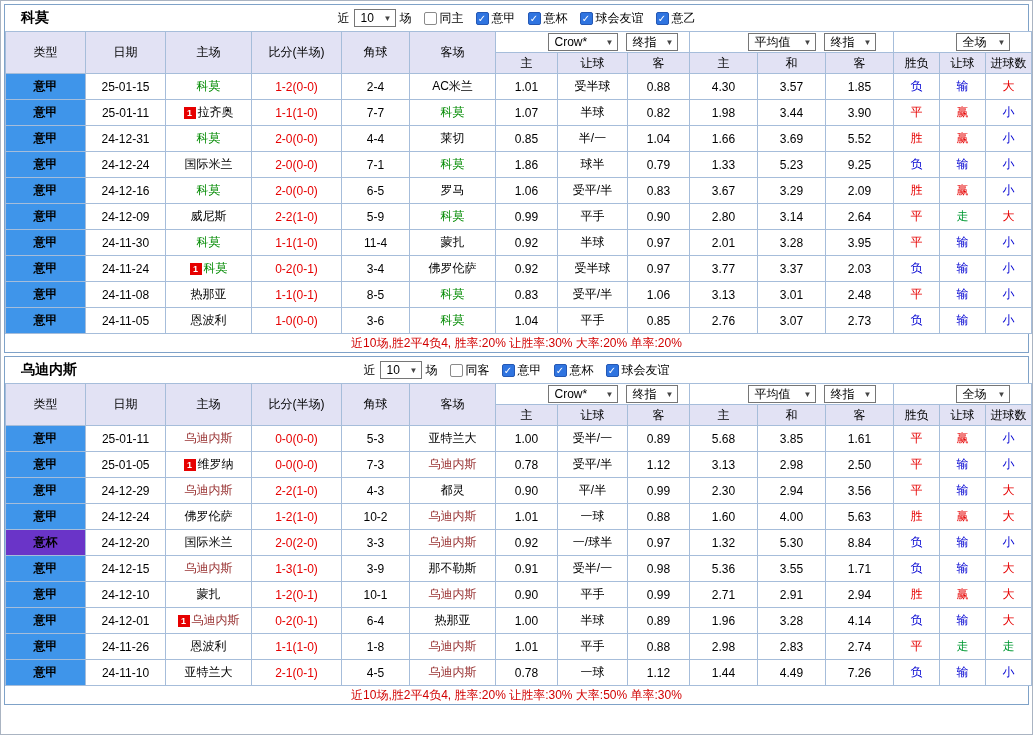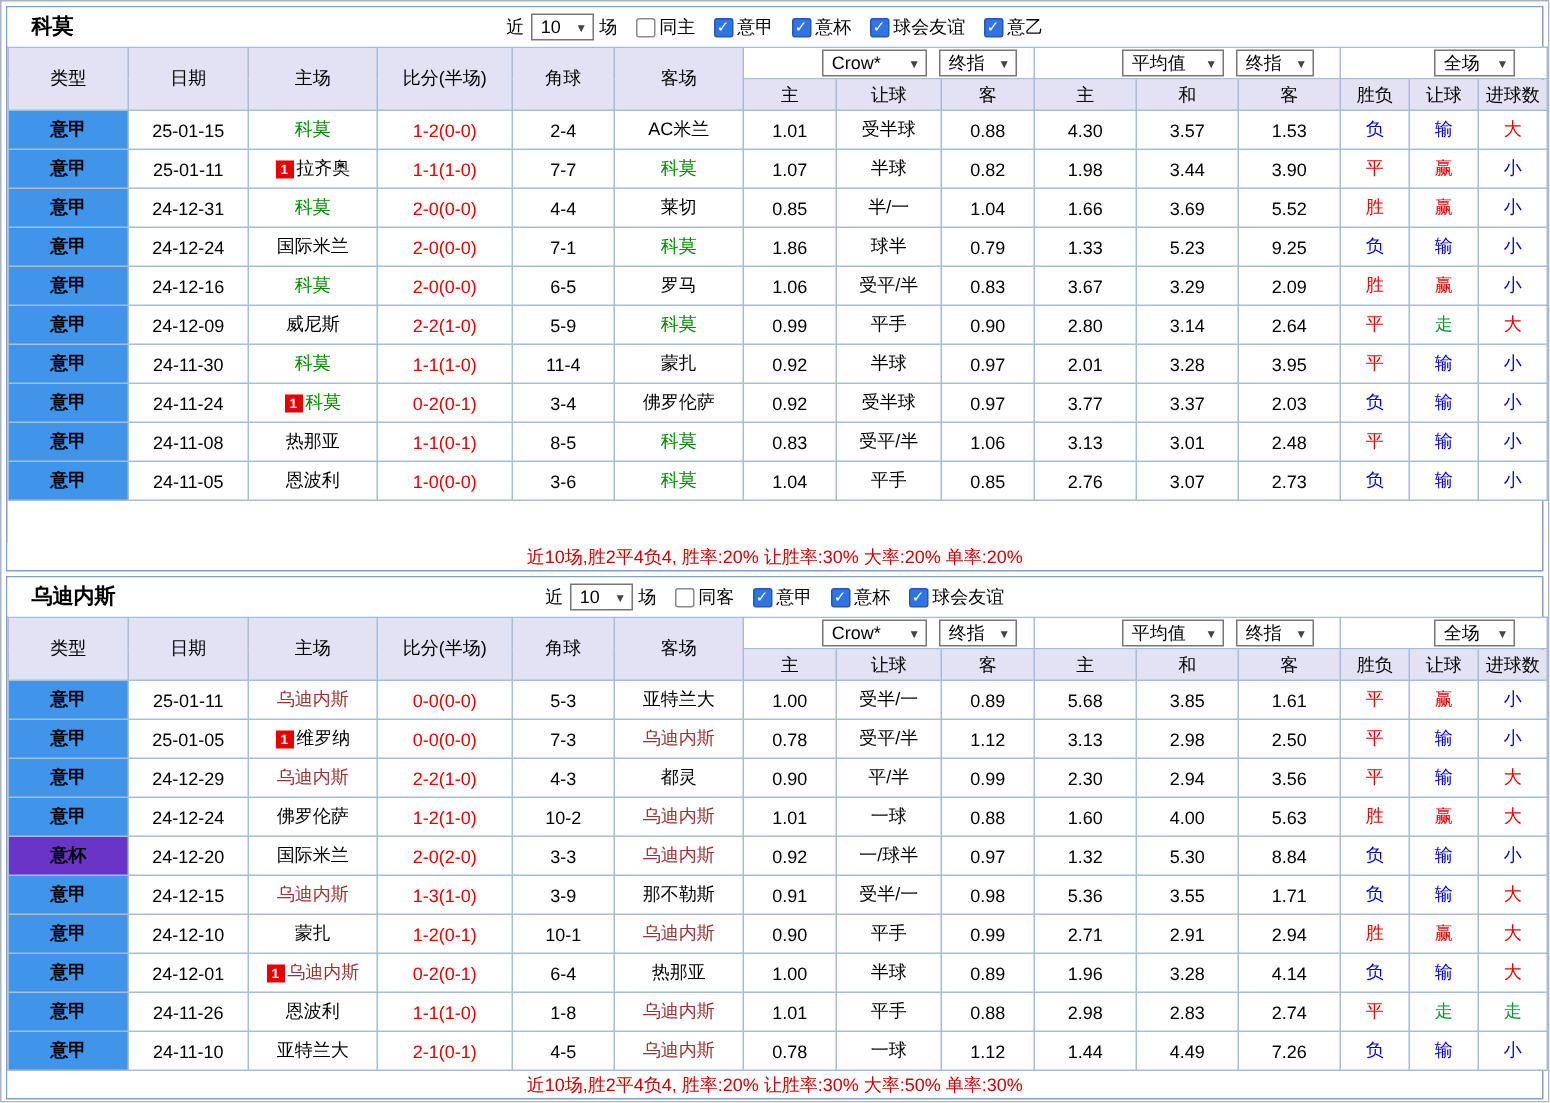--- a/index.html
+++ b/index.html
@@ -152,21 +152,21 @@
               <td>25-01-15</td>
               <td><span class="teamname" style="color: rgb(0, 138, 0);">科莫</span></td>
               <td style="color: rgb(230, 0, 0);">1-2(0-0)</td>
               <td>2-4</td>
               <td><span class="teamname">AC米兰</span></td>
               <td>1.01</td>
               <td>受半球</td>
               <td>0.88</td>
               <td>4.30</td>
               <td>3.57</td>
-              <td>1.53</td>
+              <td>1.85</td>
               <td style="color: rgb(0, 0, 210);">负</td>
               <td style="color: rgb(0, 0, 210);">输</td>
               <td style="color: rgb(230, 0, 0);">大</td>
             </tr>
             <tr>
               <td class="league" style="background: rgb(63, 149, 234);">意甲</td>
               <td>25-01-11</td>
               <td><span class="badge">1</span><span class="teamname">拉齐奥</span></td>
               <td style="color: rgb(230, 0, 0);">1-1(1-0)</td>
               <td>7-7</td>
@@ -312,21 +312,21 @@
               <td>0.85</td>
               <td>2.76</td>
               <td>3.07</td>
               <td>2.73</td>
               <td style="color: rgb(0, 0, 210);">负</td>
               <td style="color: rgb(0, 0, 210);">输</td>
               <td style="color: rgb(0, 0, 210);">小</td>
             </tr>
           </tbody>
         </table>
-        <div class="summary" style="color: rgb(209, 0, 0); margin-top: 28px;">近10场,胜2平4负4, 胜率:20% 让胜率:30% 大率:20% 单率:20%</div>
+        <div class="summary" style="color: rgb(209, 0, 0);">近10场,胜2平4负4, 胜率:20% 让胜率:30% 大率:20% 单率:20%</div>
       </div>
       <div class="section">
         <div class="sec-header">
           <span class="team">乌迪内斯</span>
           <div class="controls">
             <span class="near-lbl">近</span>
             <span class="sel" style="min-width: 42px;">
               <span class="sel-text">10</span>
               <span class="caret">▼</span>
             </span>

